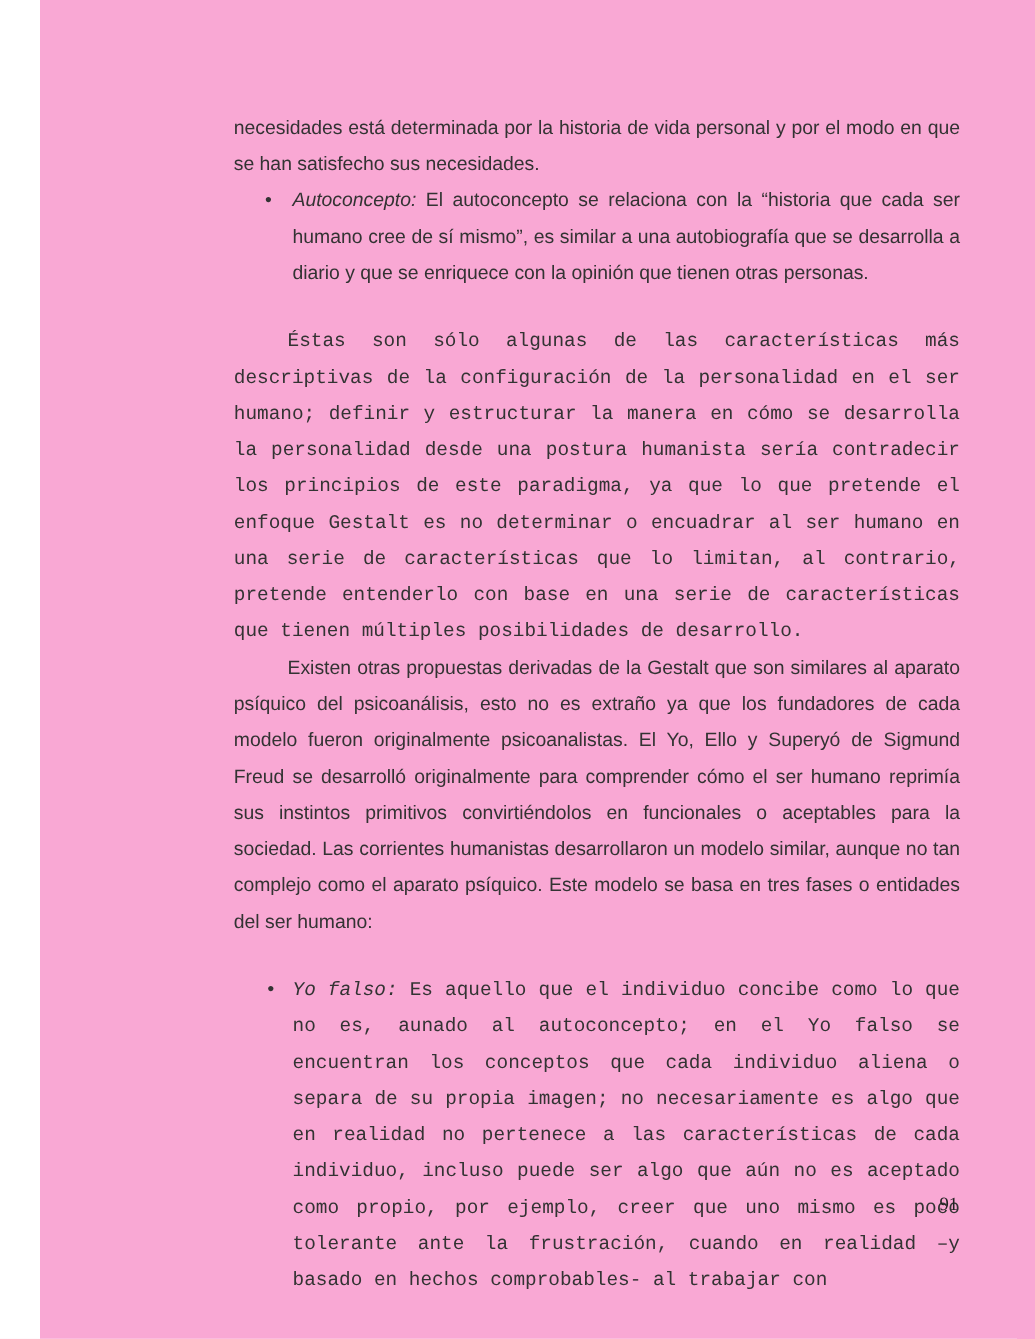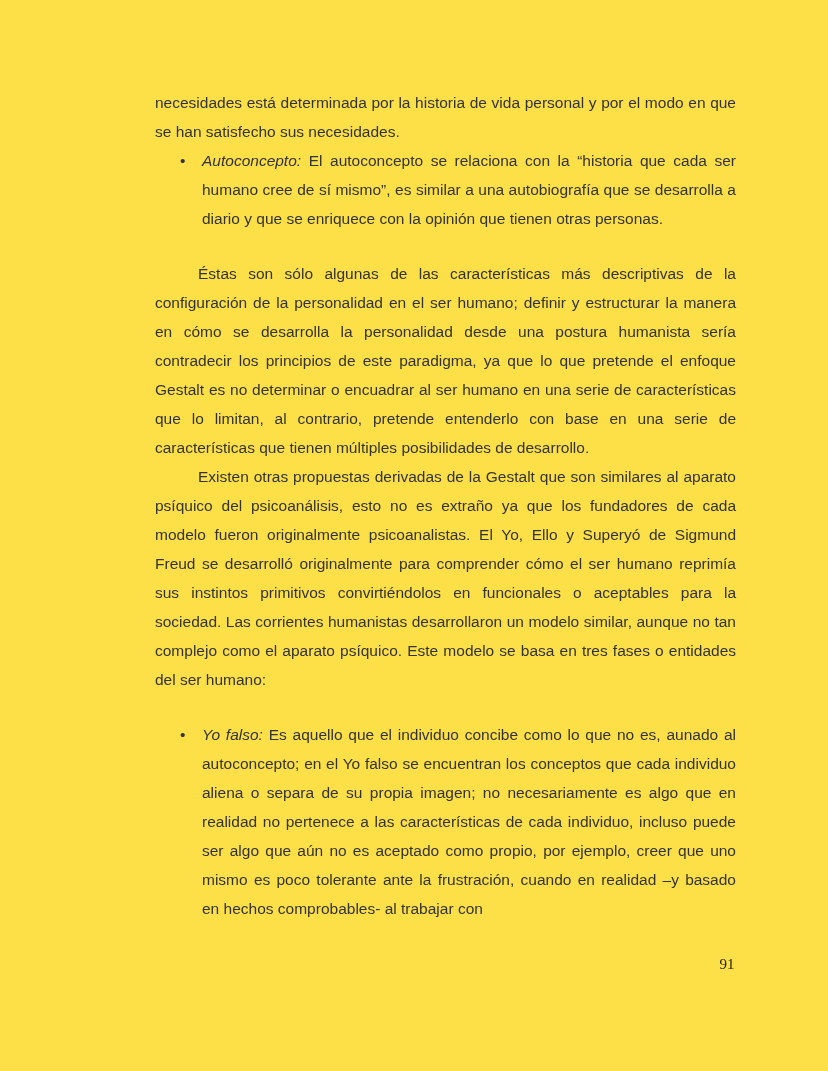--- a/index.html
+++ b/index.html
@@ -10,21 +10,22 @@
   body {
     width: 828px;
     height: 1071px;
     position: relative;
     overflow: hidden;
     font-family: "Liberation Sans", sans-serif;
   }
   .page {
     position: absolute;
     inset: 0;
-    background: #fde047;
+    background: #f9a8d4;
+    margin-left: 32px;
   }
   .content {
     position: absolute;
     left: 155px;
     top: 88px;
     width: 581px;
     font-size: 15.5px;
     line-height: 29px;
     color: #333333;
     text-align: justify;
@@ -44,21 +45,21 @@
   .bullet-item .marker {
     position: absolute;
     left: 25px;
     top: 0;
   }
   .bullet-item .marker::before { content: "\2022"; }
   .term { font-style: italic; }
 
   
   .para { text-indent: 43px; }
-  .spaced { margin-top: 26px !important; }
+  .spaced { margin-top: 26px !important; font-family: Liberation Mono, monospace; }
 
   .page-number {
     position: absolute;
     left: 712px;
     top: 956px;
     width: 30px;
     text-align: center;
     font-family: "Liberation Serif", serif;
     font-size: 15px;
     color: #222222;

